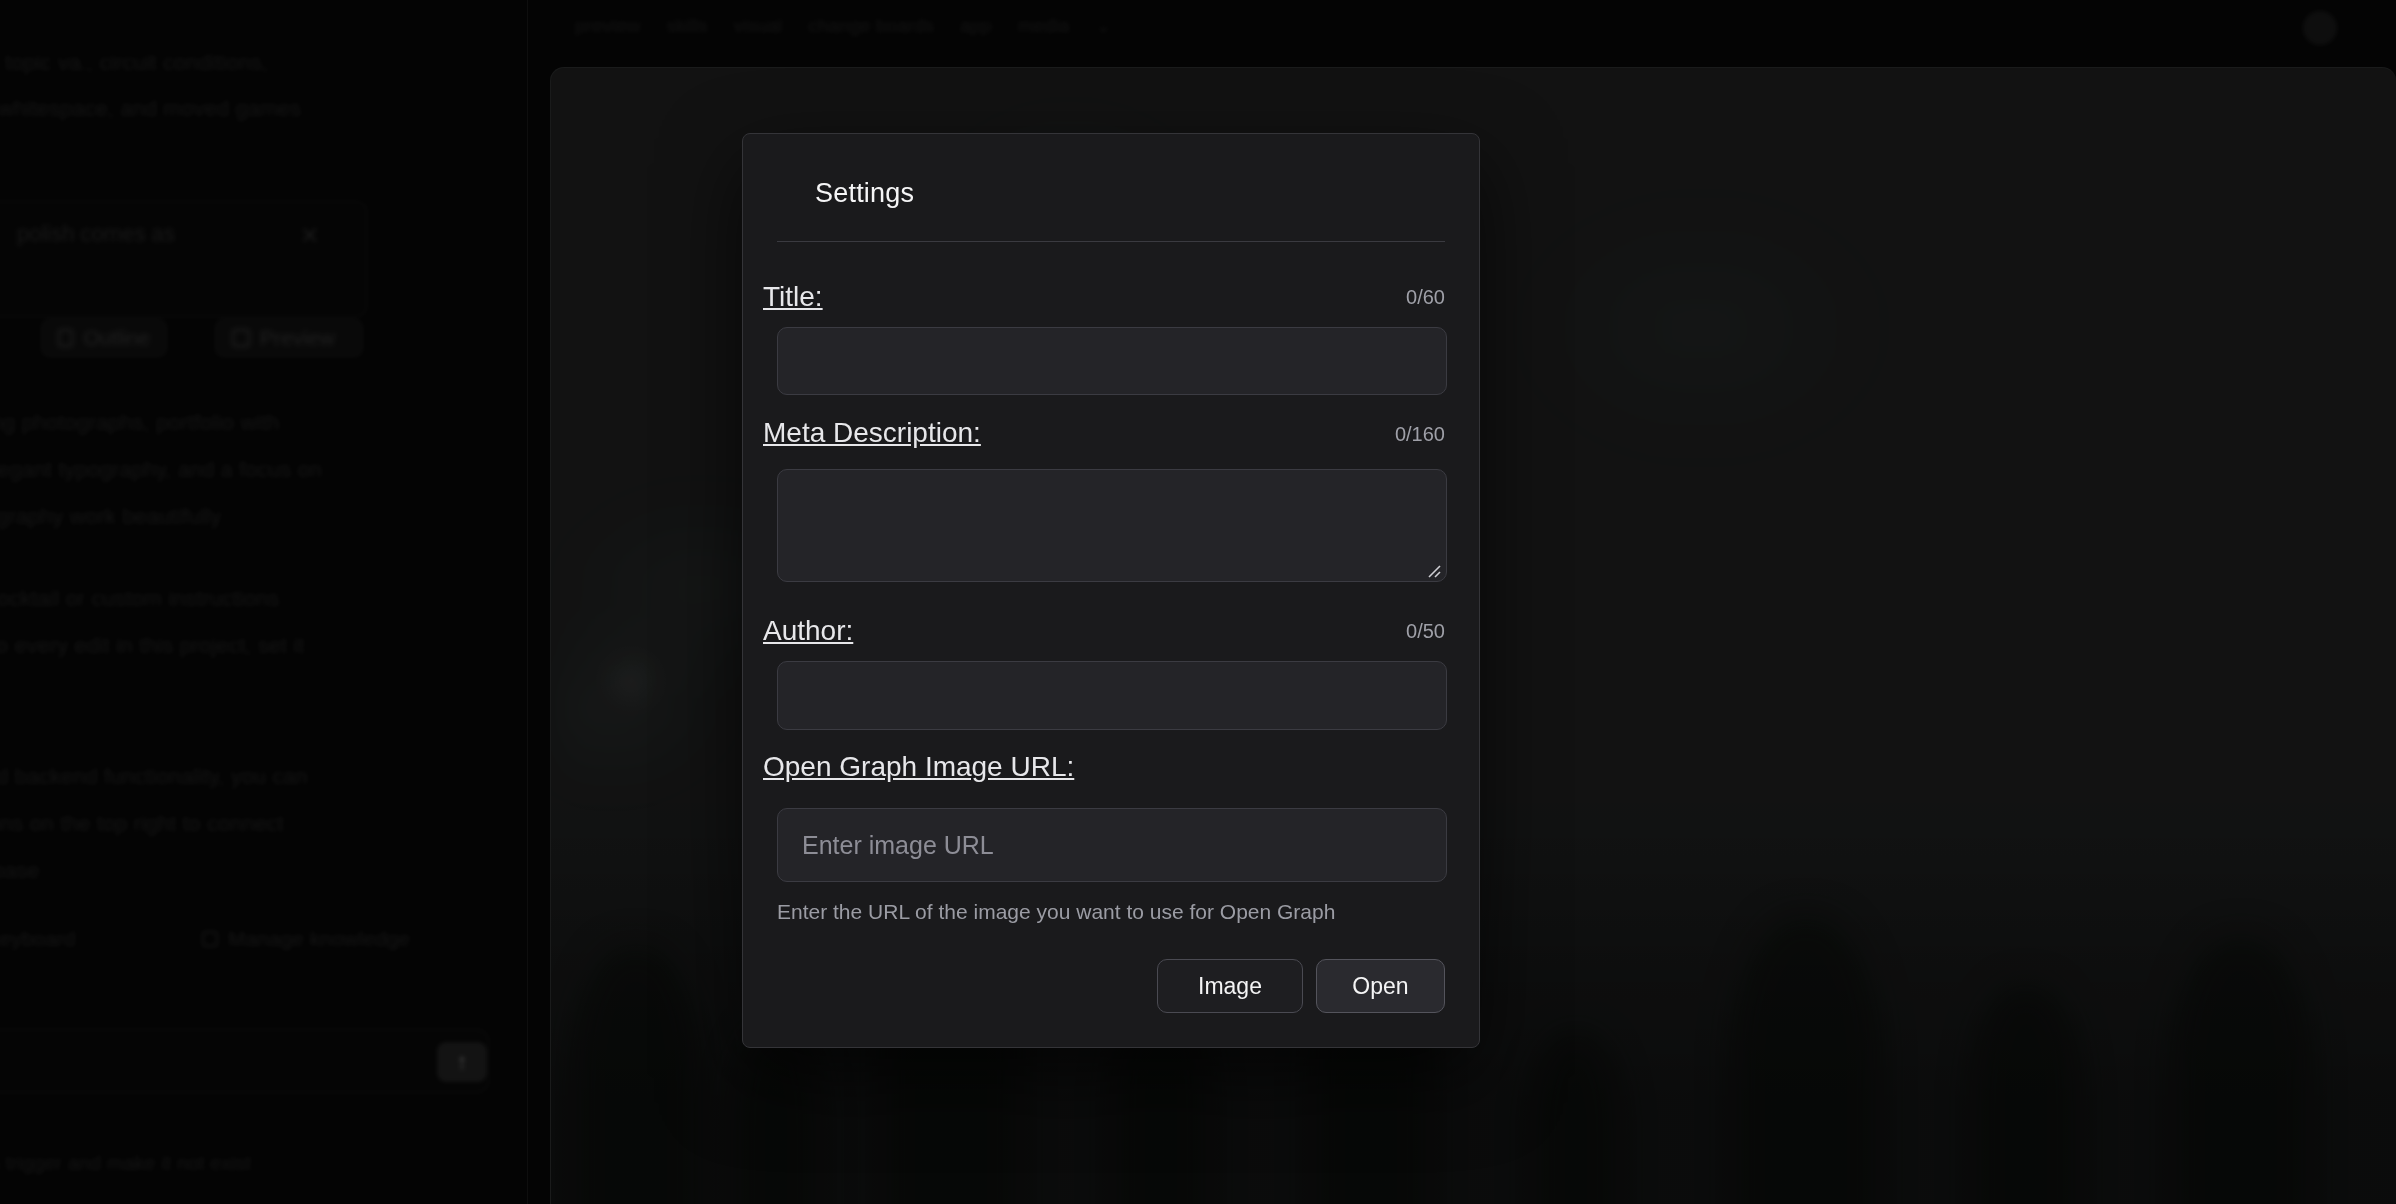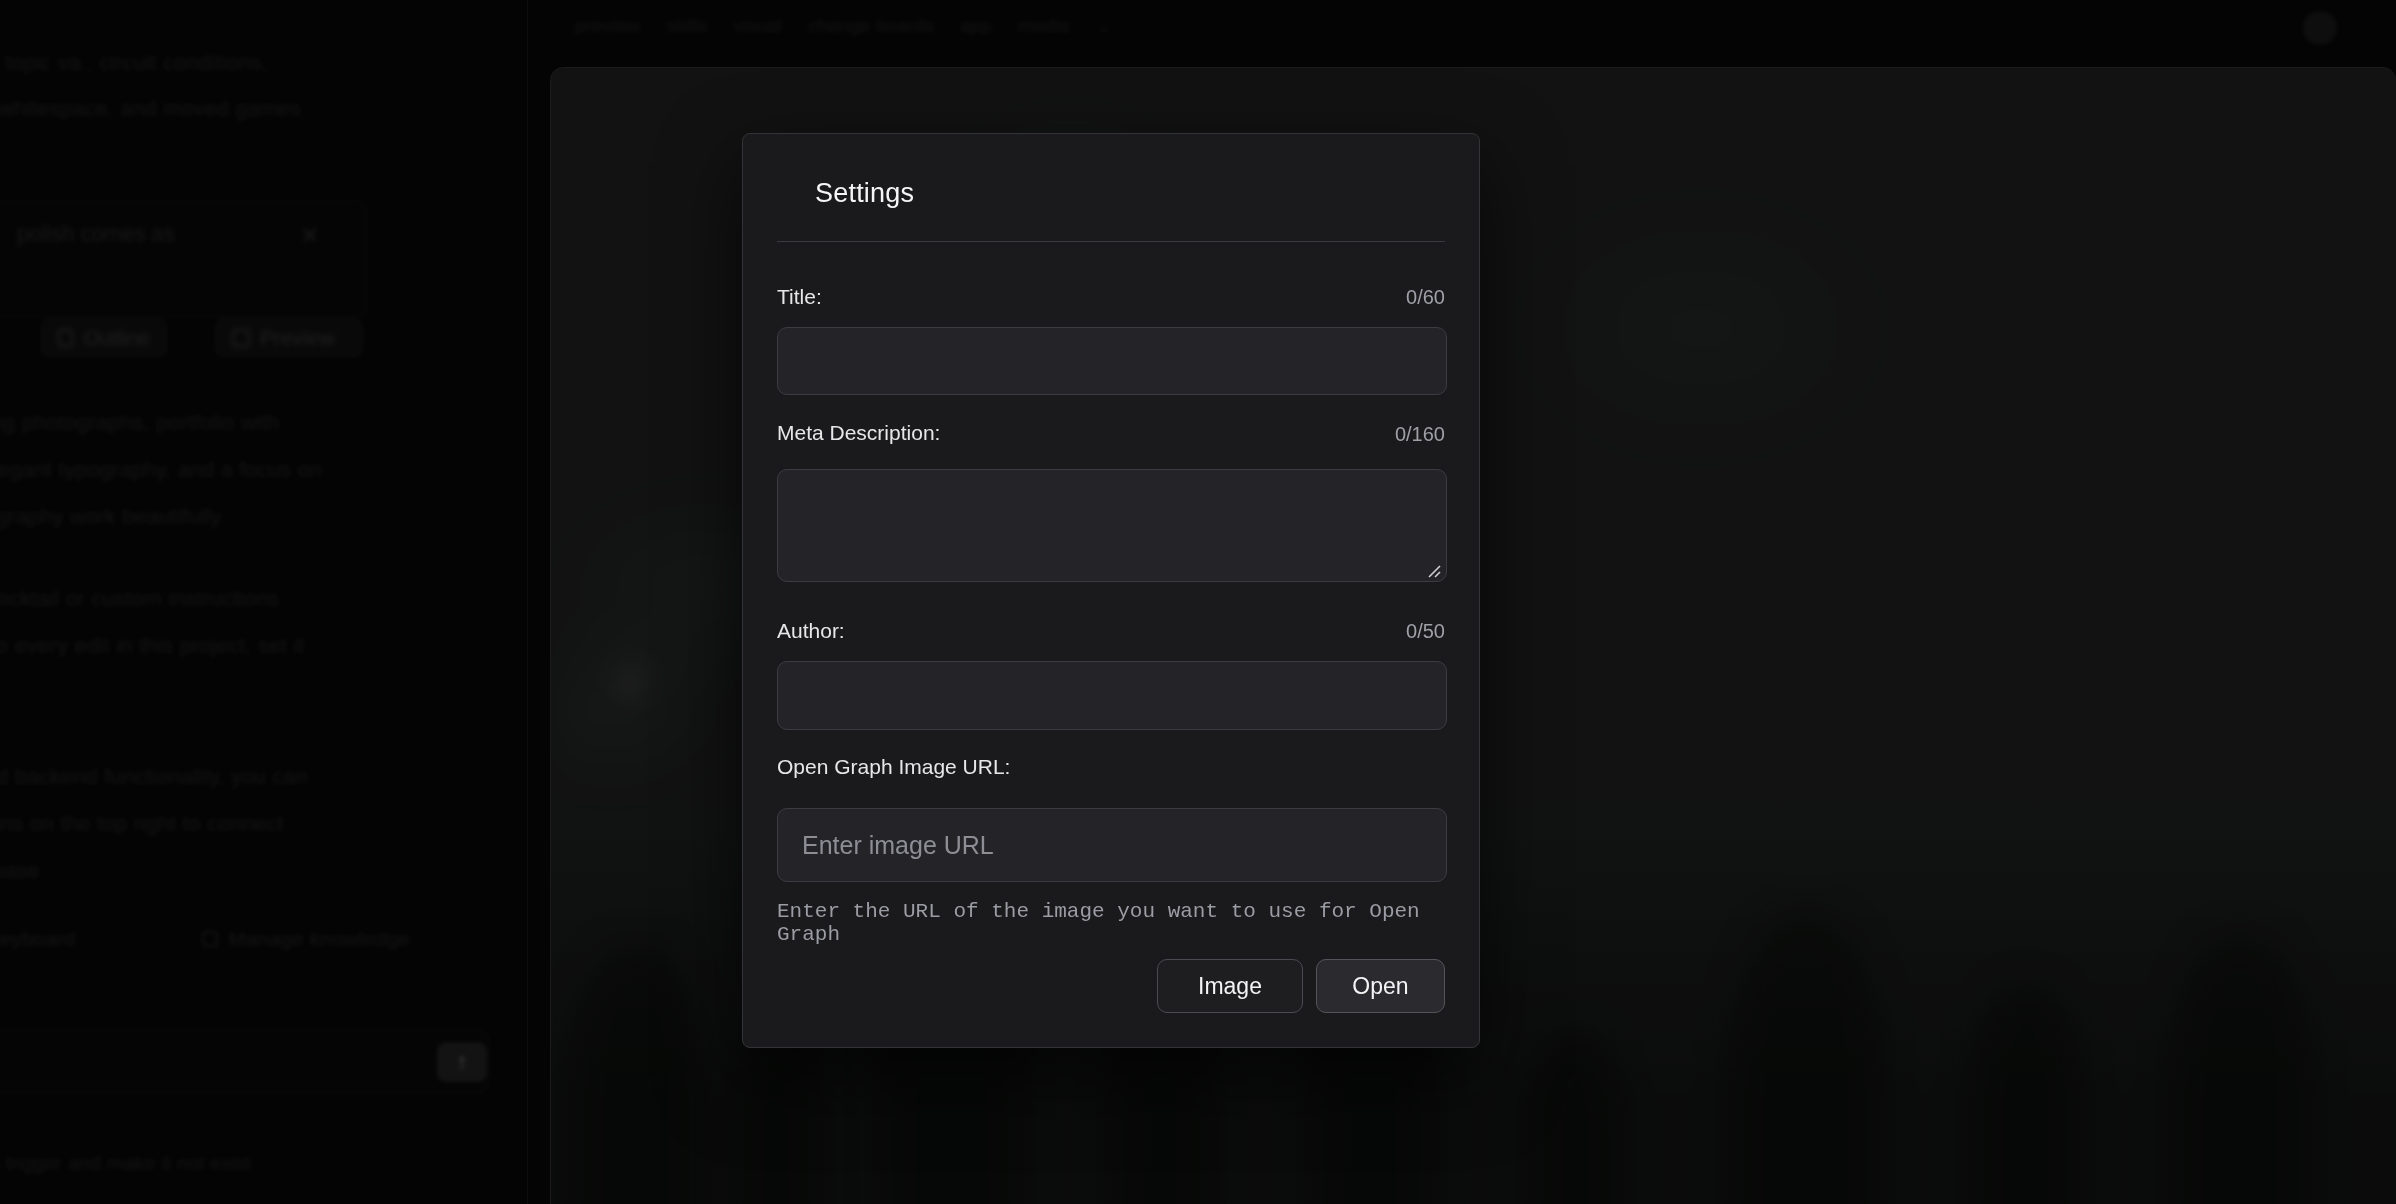--- a/index.html
+++ b/index.html
@@ -64,31 +64,31 @@
 
   .backdrop { position:absolute; inset:0; background:rgba(0,0,0,0.18); }
 
   
   .modal { position:absolute; left:742px; top:133px; width:738px; height:915px;
            background:#1a1a1c; border:1px solid #343438; border-radius:8px;
            box-shadow:0 30px 80px rgba(0,0,0,0.65); }
   .modal h2 { position:absolute; left:72px; top:44px; font-size:27px; font-weight:500;
               color:#f5f5f6; letter-spacing:0.2px; }
   .m-divider { position:absolute; left:34px; right:34px; top:107px; height:1px; background:#3a3a40; }
-  .m-label { position:absolute; left:34px; font-size:21px; color:#e7e7ea; line-height:28px; }
+  .m-label { position:absolute; left:20px; font-size:28px; color:#e7e7ea; line-height:28px;text-decoration:underline; }
   .m-counter { position:absolute; right:34px; font-size:20px; color:#9fa0a8; line-height:28px; }
   .m-input { position:absolute; left:34px; width:670px; background:#242428;
              border:1px solid #3b3b42; border-radius:10px; color:#e7e7ea;
              font-size:24px; padding:16px 24px; font-family:"Liberation Sans", sans-serif; outline:none; }
   .m-textarea { position:absolute; left:34px; width:670px; background:#242428;
                 border:1px solid #3b3b42; border-radius:10px; color:#e7e7ea; resize:none;
                 font-size:24px; padding:16px 24px; font-family:"Liberation Sans", sans-serif; outline:none; }
   .m-input::placeholder, .m-textarea::placeholder { color:#8d8d96; }
   .resize-handle { position:absolute; left:683px; top:429px; width:16px; height:16px; pointer-events:none; }
-  .helper { position:absolute; left:34px; top:766px; width:670px; font-size:21px; color:#9b9ca4;font-family:Liberation Mono, monospace; }
+  .helper { position:absolute; left:34px; top:766px; width:670px; font-size:21px; color:#9b9ca4; }
   .m-buttons { position:absolute; right:34px; top:825px; display:flex; gap:13px; }
   .btn { height:54px; border-radius:10px; font-size:23px; color:#f4f4f5; cursor:pointer;
          display:flex; align-items:center; justify-content:center;
          font-family:"Liberation Sans", sans-serif; }
   .btn-cancel { width:146px; background:#1e1e21; border:1px solid #4a4a52; }
   .btn-apply  { width:129px; background:#2a2a2f; border:1px solid #54545c; }
 </style>
 </head>
 <body>
 

